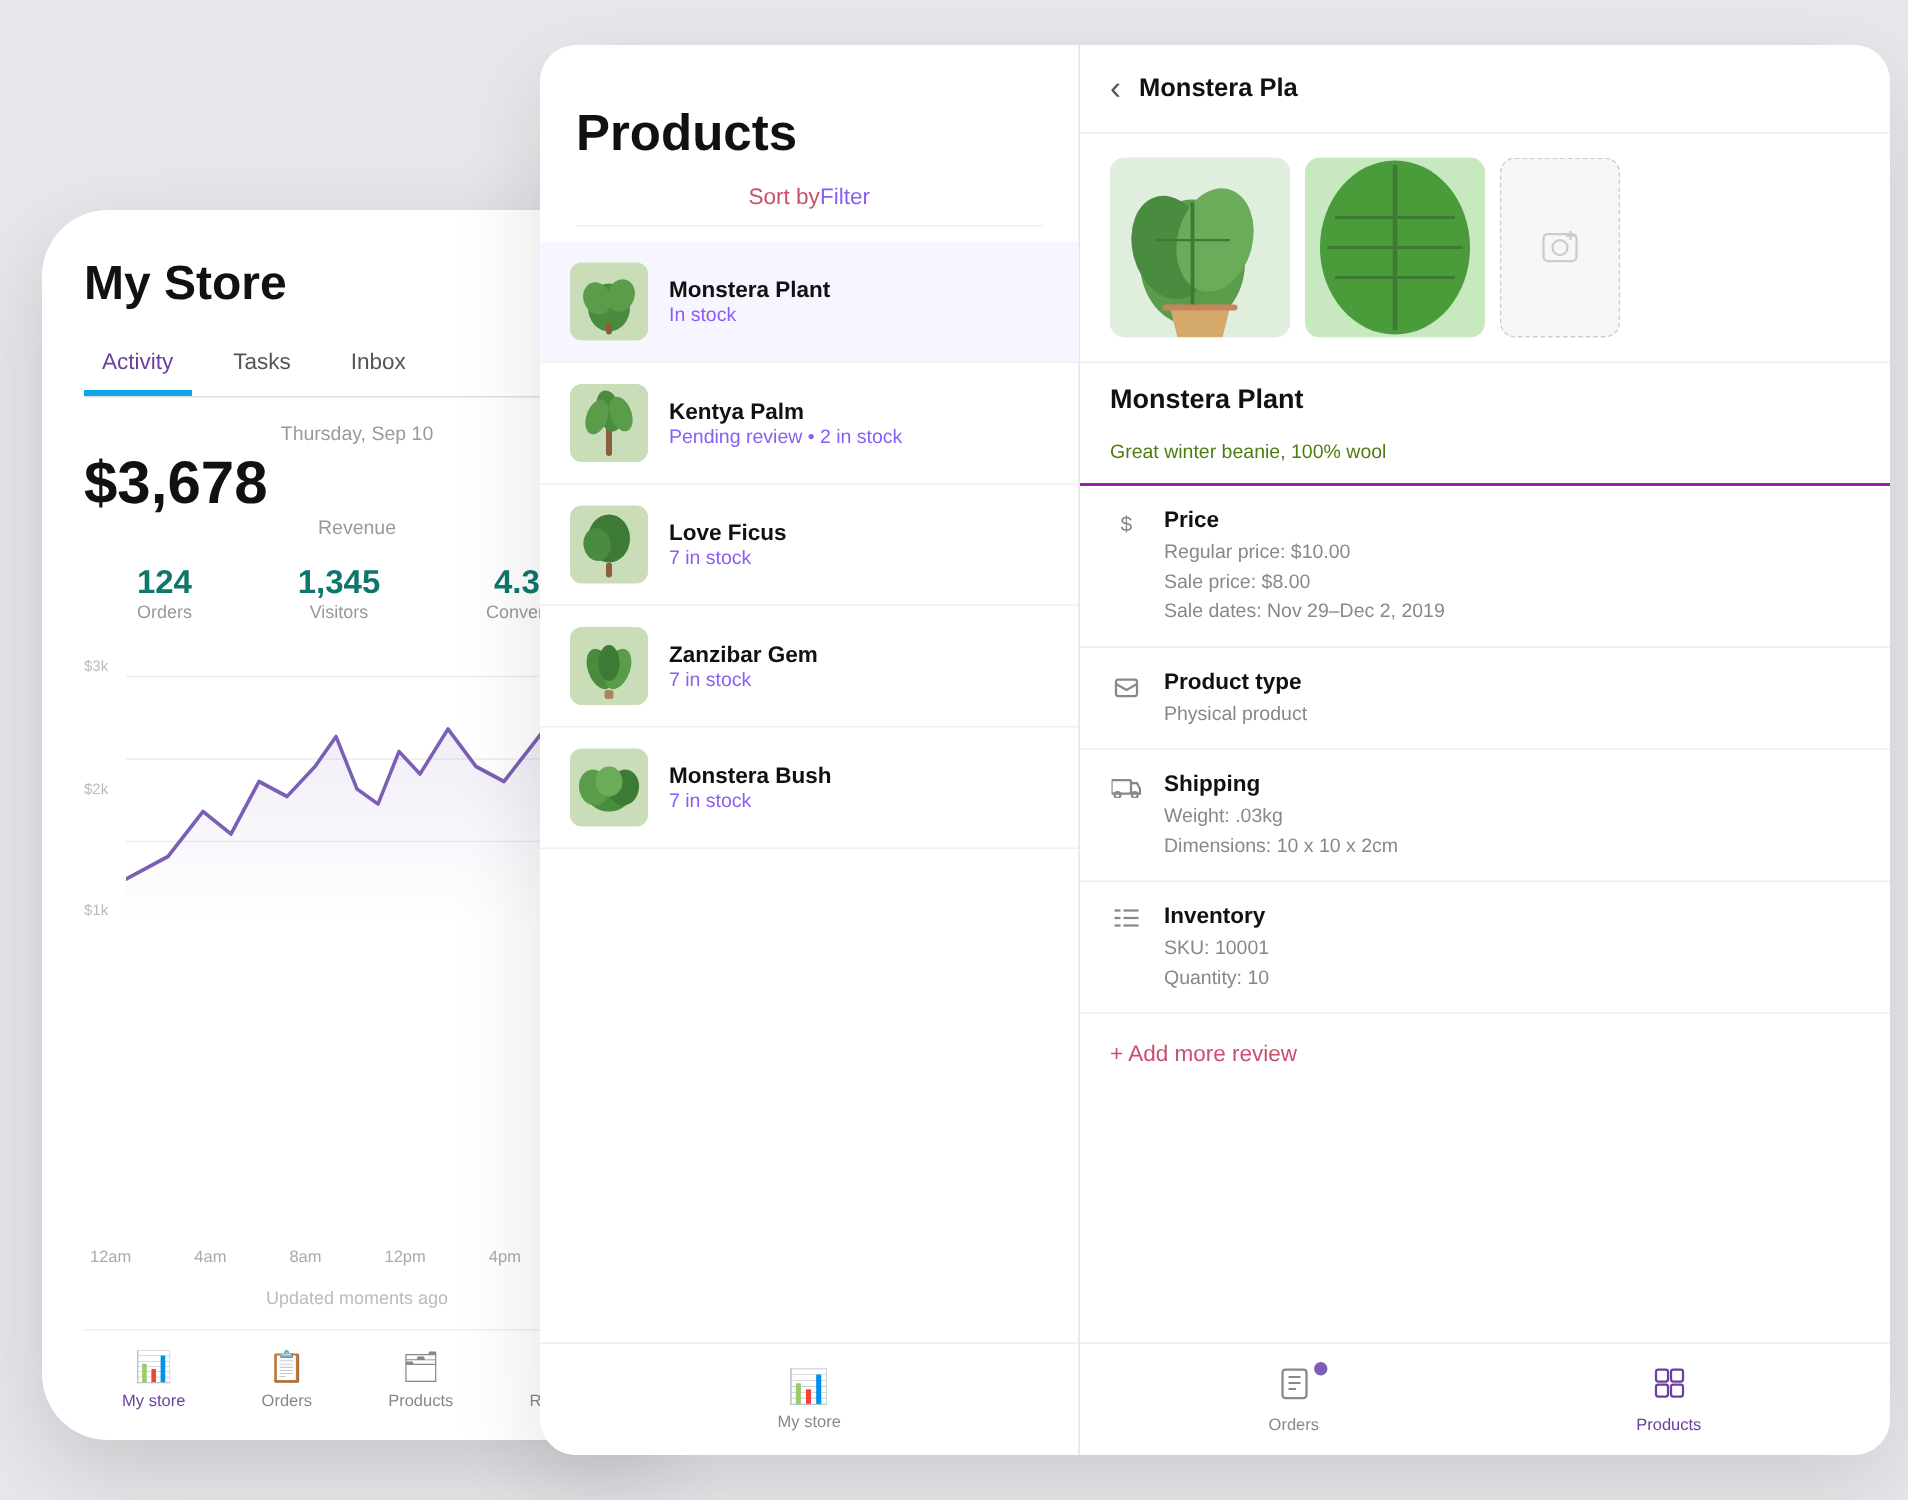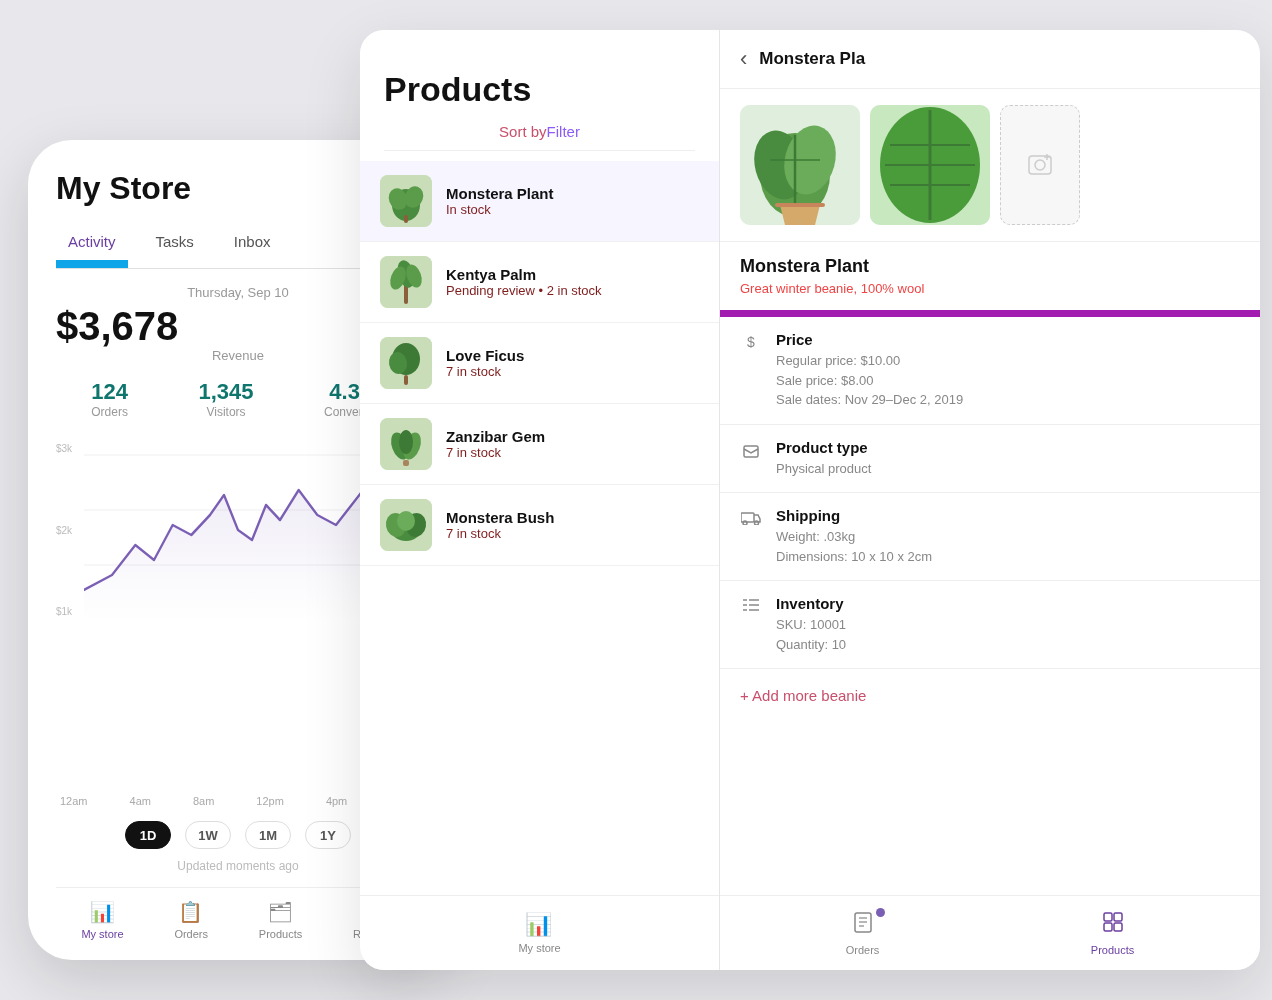--- a/index.html
+++ b/index.html
@@ -48,21 +48,21 @@
     .phone-tab {
       font-size: 15px;
       padding: 8px 12px 10px;
       cursor: pointer;
       color: #555;
       margin-right: 16px;
       border-bottom: 2px solid transparent;
     }
     .phone-tab.active {
       color: #6b3fa0;
-      border-bottom: 8px solid #0ea5e9;
+      border-bottom: 4px solid #0ea5e9;
     }
     .phone-date {
       text-align: center;
       font-size: 13px;
       color: #999;
       margin-bottom: 4px;
     }
     .phone-revenue {
       text-align: left;
       font-size: 40px;
@@ -245,21 +245,21 @@
       justify-content: center;
     }
     .product-info { flex: 1; }
     .product-name {
       font-size: 15px;
       font-weight: 600;
       color: #111;
     }
     .product-stock {
       font-size: 13px;
-      color: #7f1d1d;
+      color: #8b5cf6;
     }
     .product-stock.out { color: #888; }
 
     
     .products-panel-nav {
       display: flex;
       justify-content: center;
       padding: 16px;
       border-top: 1px solid #eee;
     }
@@ -330,23 +330,24 @@
       cursor: pointer;
     }
     .detail-product-name {
       font-size: 18px;
       font-weight: 700;
       color: #111;
       padding: 14px 20px 4px;
     }
     .detail-product-desc {
       font-size: 13px;
-      color: #ef4444;
+      color: #4d7c0f;
       padding: 0 20px 14px;
-      border-bottom: 7px solid #a21caf;
+      border-bottom: 2px solid #a21caf;
+      margin-top: 12px;
     }
     .detail-section {
       display: flex;
       align-items: flex-start;
       gap: 14px;
       padding: 14px 20px;
       border-bottom: 1px solid #eee;
     }
     .detail-section-icon {
       font-size: 18px;
@@ -474,26 +475,20 @@
 
     <div class="chart-labels">
       <span>12am</span>
       <span>4am</span>
       <span>8am</span>
       <span>12pm</span>
       <span>4pm</span>
       <span>11pm</span>
     </div>
 
-    <div class="phone-time-buttons">
-      <button class="time-btn active">1D</button>
-      <button class="time-btn">1W</button>
-      <button class="time-btn">1M</button>
-      <button class="time-btn">1Y</button>
-    </div>
 
     <div class="phone-updated">Updated moments ago</div>
 
     <div class="phone-nav">
       <div class="phone-nav-item active">
         <span class="phone-nav-icon">📊</span>
         <span>My store</span>
       </div>
       <div class="phone-nav-item">
         <span class="phone-nav-icon">📋</span>
@@ -715,21 +710,21 @@
           <line x1="7" y1="13" x2="17" y2="13" stroke="#888" stroke-width="1.5"></line>
         </svg>
       </div>
       <div class="detail-section-content">
         <div class="detail-section-title">Inventory</div>
         <div class="detail-section-text">SKU: 10001</div>
         <div class="detail-section-text">Quantity: 10</div>
       </div>
     </div>
 
-    <button class="add-more-btn">+ Add more beanie</button>
+    <button class="add-more-btn">+ Add more review</button>
 
     <div class="detail-bottom-nav">
       <div class="detail-nav-item" style="position:relative">
         <span class="detail-nav-icon">
           <svg width="24" height="24" viewBox="0 0 24 24">
             <rect x="4" y="3" width="16" height="19" rx="2" stroke="#888" stroke-width="1.5" fill="none"></rect>
             <line x1="8" y1="8" x2="16" y2="8" stroke="#888" stroke-width="1.2"></line>
             <line x1="8" y1="12" x2="16" y2="12" stroke="#888" stroke-width="1.2"></line>
             <line x1="8" y1="16" x2="13" y2="16" stroke="#888" stroke-width="1.2"></line>
           </svg>

